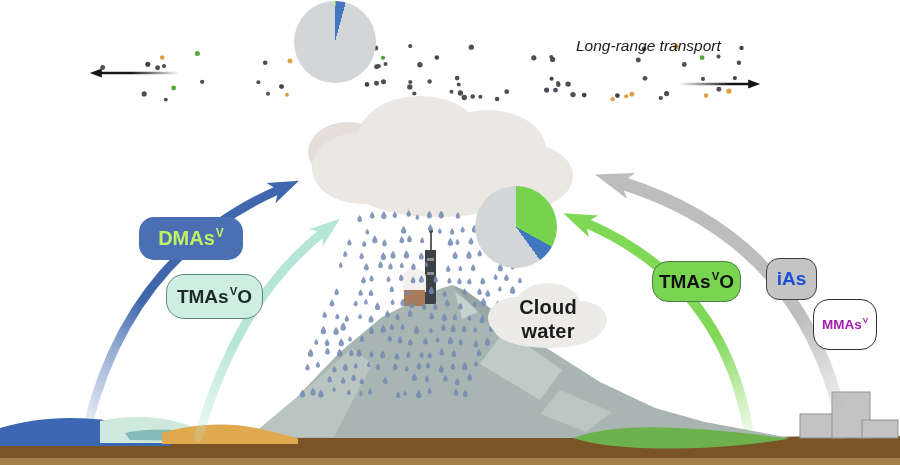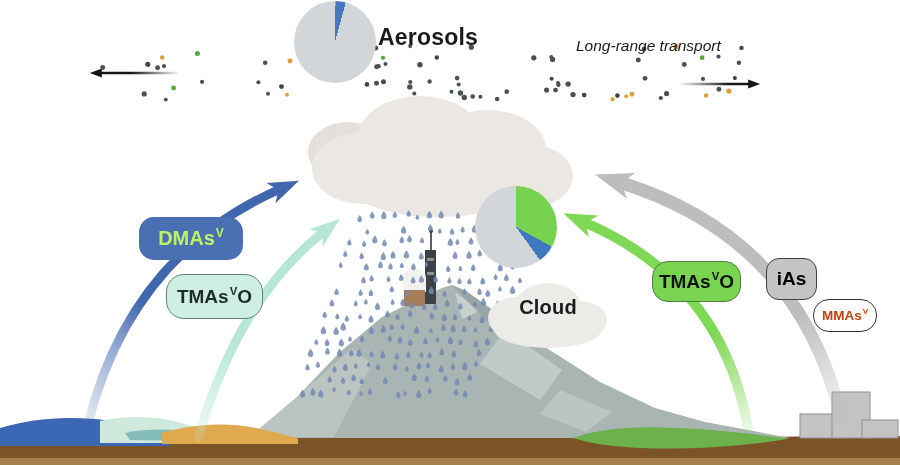--- a/index.html
+++ b/index.html
@@ -18,23 +18,23 @@
   .pill{position:absolute;display:flex;align-items:center;justify-content:center;
         box-sizing:border-box;font-weight:600;white-space:nowrap;}
   .sup{font-size:.6em;position:relative;top:-.5em;margin-left:1px;}
   .pill-dmas{left:139px;top:217px;width:104px;height:43px;border-radius:15px;
              background:#4a6fb2;color:#bef264;font-size:20px;}
   .pill-tmaso-sea{left:166px;top:274px;width:97px;height:45px;border-radius:18px;
              background:#cfeee2;border:1.5px solid #5b857b;color:#1d2b28;font-size:19px;}
   .pill-tmaso-land{left:652px;top:261px;width:89px;height:41px;border-radius:16px;
              background:#79d551;border:1.5px solid #4f7d43;color:#111;font-size:19px;}
   .pill-ias{left:766px;top:258px;width:51px;height:42px;border-radius:13px;
-             background:#c4c4c4;border:1.5px solid #3f3f3f;color:#000000;font-size:19px;}
-  .pill-mmas{left:813px;top:299px;width:64px;height:33px;border-radius:16px;
-             background:#ffffff;border:1.3px solid #333;color:#c2410c;font-size:13.5px;}
+             background:#c4c4c4;border:1.5px solid #3f3f3f;color:#1d4ed8;font-size:19px;}
+  .pill-mmas{left:813px;top:299px;width:64px;height:51px;border-radius:16px;
+             background:#ffffff;border:1.3px solid #333;color:#a21caf;font-size:13.5px;}
 </style>
 </head>
 <body>
 
 <div class="scene">
 
   <svg class="bg" width="900" height="465" viewBox="0 0 900 465">
     <defs>
       <path id="drop" d="M0,-2.8 C1.5,-0.7 2.1,0.4 2.1,1.5 A2.1,2.1 0 1,1 -2.1,1.5 C-2.1,0.4 -1.5,-0.7 0,-2.8 Z"></path>
       <marker id="ah-blue" viewBox="0 0 10 10" refX="2.5" refY="5" markerWidth="4.4" markerHeight="3.4" orient="auto-start-reverse">
@@ -433,24 +433,24 @@
         <circle cx="533.8" cy="57.8" r="2.65" fill="#4a5056"></circle>
         <circle cx="458.7" cy="84.6" r="1.98" fill="#4a5056"></circle>
         <circle cx="173.6" cy="88.0" r="2.44" fill="#55a83a"></circle>
         <circle cx="584.2" cy="95.1" r="2.32" fill="#3d444a"></circle>
       </g>
   </svg>
 
   <div class="pie pie-aerosols" style="background: conic-gradient(rgb(118, 210, 79) -10deg, rgb(118, 210, 79) 0.8deg, rgb(68, 119, 192) 0.8deg, rgb(68, 119, 192) 15.2deg, rgb(211, 214, 217) 15.2deg, rgb(211, 214, 217) 350deg);"></div>
   <div class="pie pie-cloud" style="background: conic-gradient(rgb(118, 210, 79) 0deg, rgb(118, 210, 79) 118.8deg, rgb(63, 120, 191) 118.8deg, rgb(63, 120, 191) 144deg, rgb(211, 214, 217) 144deg, rgb(211, 214, 217) 360deg);"></div>
 
-  <div class="abs title aerosols-title">Aerosols</div>
   <div class="abs transport-title">Long-range transport</div>
   <div class="abs title cloudwater-title">
     <div>Cloud</div>
+    <div>water</div>
   </div>
 
   <div class="pill pill-dmas">
     <span>DMAs</span>
       <span class="sup">V</span>
   </div>
   <div class="pill pill-tmaso-sea">
     <span>TMAs</span>
       <span class="sup">V</span>
       <span>O</span>

